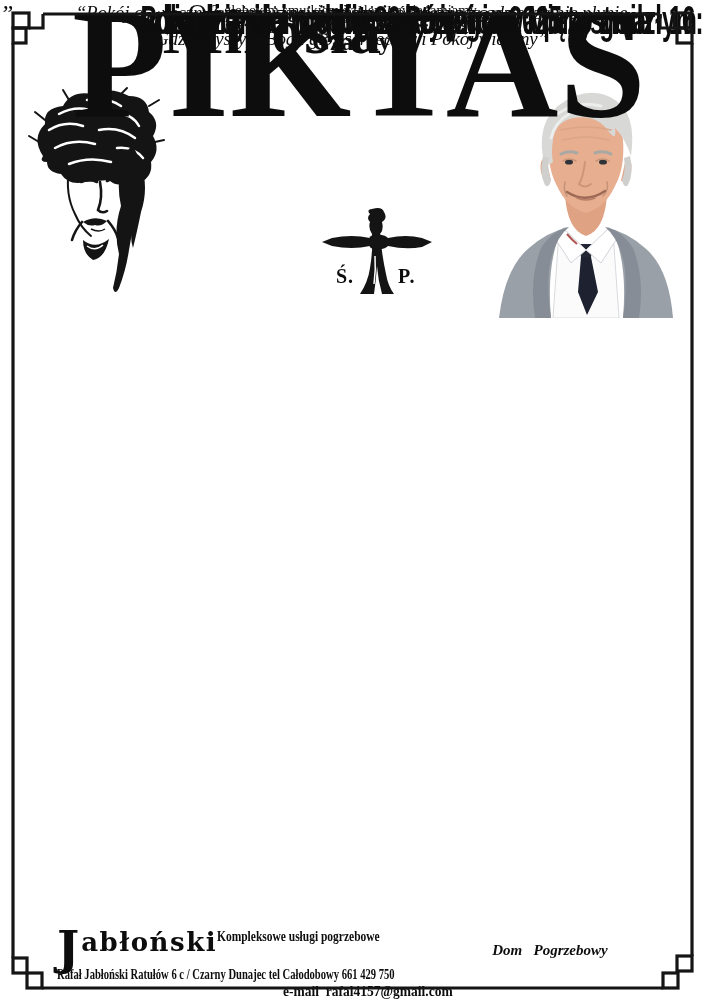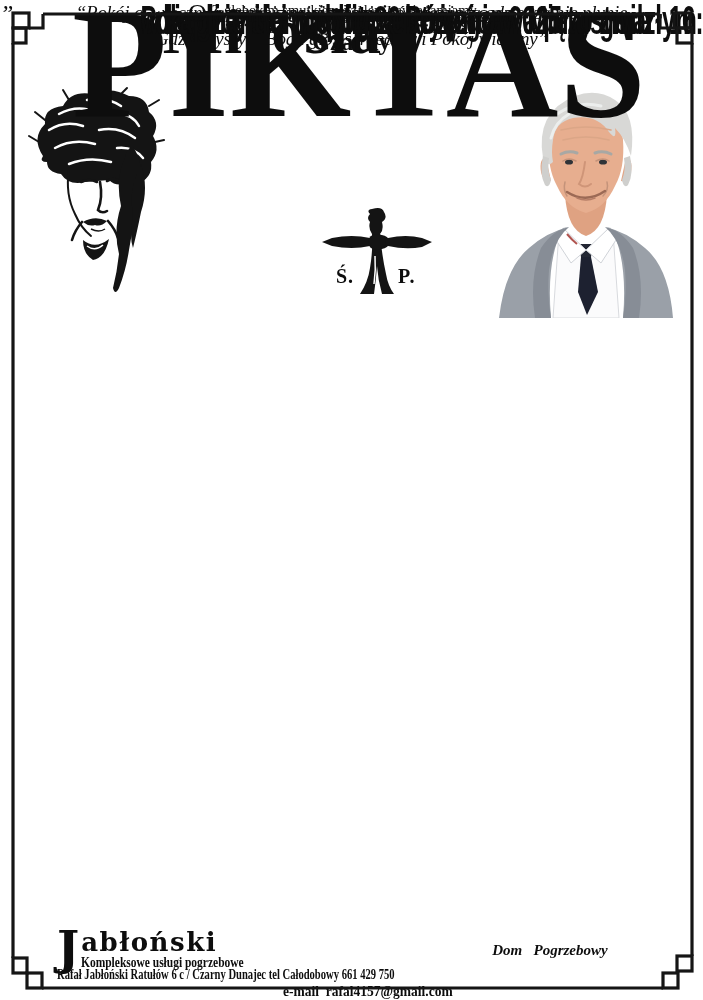--- a/index.html
+++ b/index.html
@@ -33,21 +33,21 @@
             font-size:40px;line-height:1;transform:scaleX(.6);}
   .cer1{top:600;} .cer2{top:656;} .cer3{top:712;}
 
   
   .closing{left:0;right:0;top:861;text-align:center;font-size:26px;line-height:27.5px;}
   .closing .sig{font-weight:700;font-size:25px;}
 
   
   .logo{left:57px;top:929px;display:flex;align-items:flex-start;}
   .logo-j{font-family:"DejaVu Serif",serif;font-weight:700;font-size:47px;line-height:.82;}
-  .logo-col{display:flex;flex-direction:column;margin-left:2px;}
+  .logo-col{display:flex;flex-direction:row;margin-left:2px;}
   .logo-rest{font-family:"DejaVu Serif",serif;font-weight:700;font-size:26px;
              line-height:1;letter-spacing:1.5px;}
   .tagline{font-weight:700;font-size:14px;line-height:1;margin-top:1px;
            transform:scaleX(.82);transform-origin:left;white-space:nowrap;}
   .address{left:57px;top:967px;font-weight:700;font-size:14.5px;line-height:1;
            transform:scaleX(.73);transform-origin:left;white-space:nowrap;}
   .email{left:283px;top:984px;font-weight:700;font-size:15px;line-height:1;
          transform:scaleX(.9);transform-origin:left;}
 
   

